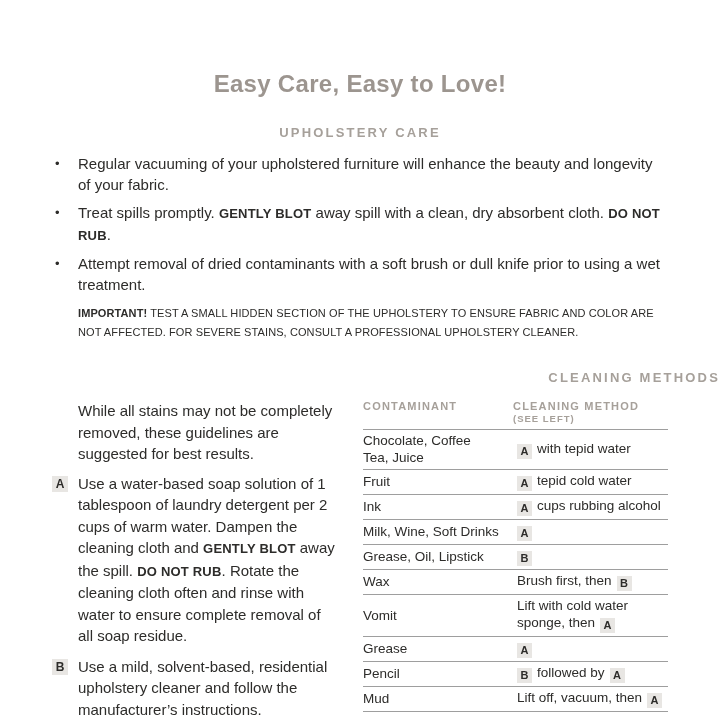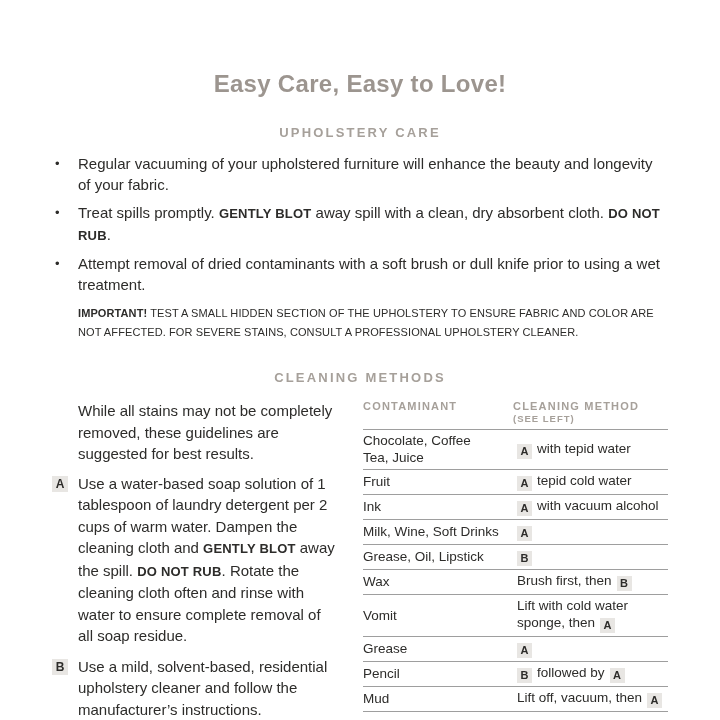--- a/index.html
+++ b/index.html
@@ -12,21 +12,21 @@
 
   .doc-title {
     margin:70px 0 0; text-align:center;
     font-size:24px; font-weight:700; color:#9c958f; letter-spacing:0.3px;
   }
   .sec-heading {
     text-align:center; font-size:13px; font-weight:700;
     letter-spacing:2.2px; color:#a6a09a;
   }
   .sec-heading.uc { margin-top:27px; }
-  .sec-heading.cm { margin-top:29px; }
+  .sec-heading.cm { margin-top:29px;text-align:right; }
 
   .bullets { list-style:none; margin:13px 0 0; padding:0 0 0 53px; }
   .bullets li {
     position:relative; padding-left:25px; width:588px;
     font-size:15px; line-height:21px; margin-bottom:7px;
   }
   .bullets .dot { position:absolute; left:2px; top:0; font-size:13px; }
   .cb { font-weight:700; font-size:13px; letter-spacing:0.2px;margin-top:48px; }
 
   .important {
@@ -126,21 +126,21 @@
         <div class="m-cell"><span class="tbadge mpart">A</span><span class="mpart">with tepid water</span></div>
       </div>
 
       <div class="t-row">
         <div class="c-cell">Fruit</div>
         <div class="m-cell"><span class="tbadge mpart">A</span><span class="mpart">tepid cold water</span></div>
       </div>
 
       <div class="t-row">
         <div class="c-cell">Ink</div>
-        <div class="m-cell"><span class="tbadge mpart">A</span><span class="mpart">with vacuum alcohol</span></div>
+        <div class="m-cell"><span class="tbadge mpart">A</span><span class="mpart">cups rubbing alcohol</span></div>
       </div>
 
       <div class="t-row">
         <div class="c-cell">Milk, Wine, Soft Drinks</div>
         <div class="m-cell"><span class="tbadge mpart">A</span></div>
       </div>
 
       <div class="t-row">
         <div class="c-cell">Grease, Oil, Lipstick</div>
         <div class="m-cell"><span class="tbadge mpart">B</span></div>

